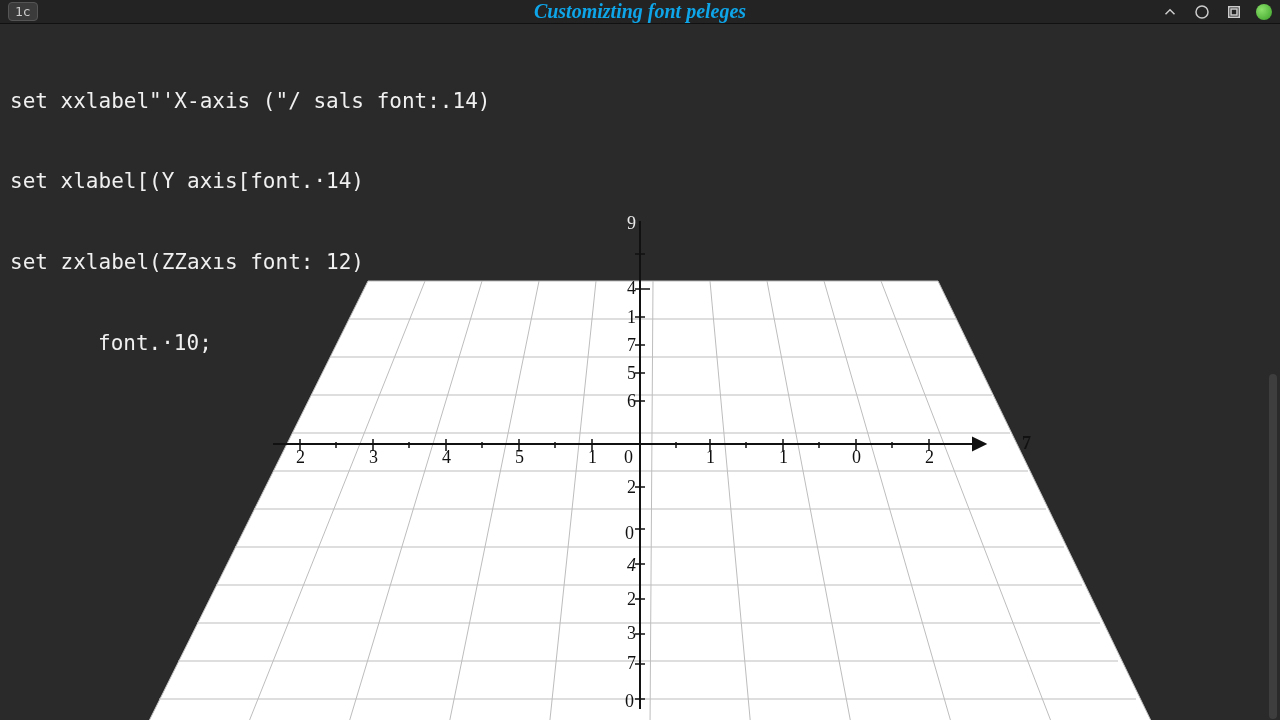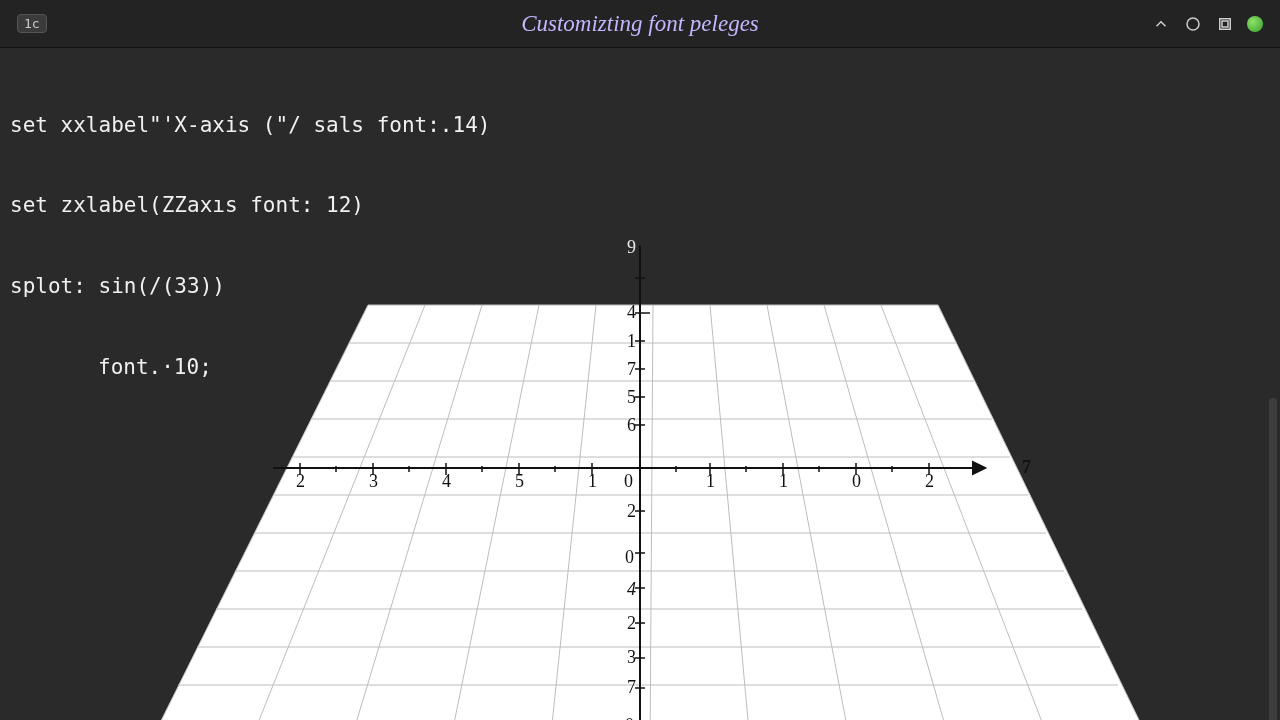--- a/index.html
+++ b/index.html
@@ -1,24 +1,24 @@
 <!DOCTYPE html>
 <html><head>
 <meta charset="utf-8">
 <style>
   * { margin: 0; padding: 0; box-sizing: border-box; }
   html, body { width: 1280px; height: 720px; overflow: hidden; font-family: monospace; }
   body { background: #2a2a2a; color: #e8e8e8; }
 
   .titlebar {
-    height: 48px;
+    height: 24px;
     background: #232323;
     display: flex;
     align-items: center;
-    padding: 0 17px;
+    padding: 0 8px;
     border-bottom: 1px solid #111;
   }
   .titlebar-left {
     display: flex;
     align-items: center;
     gap: 6px;
     width: 200px;
   }
   .titlebar-badge {
     background: #3b3b3b;
@@ -26,23 +26,23 @@
     border-radius: 4px;
     padding: 1px 6px;
     font-size: 13px;
     color: #ccc;
   }
   .titlebar-title {
     flex: 1;
     text-align: center;
     font-family: "Times New Roman", serif;
     font-style: italic;
-    font-size: 23px;
-    font-weight: 400;
-    color: #c4b5fd;
+    font-size: 20px;
+    font-weight: 700;
+    color: #0ea5e9;
   }
   .titlebar-right {
     width: 200px;
     display: flex;
     align-items: center;
     justify-content: flex-end;
     gap: 12px;
   }
   .tb-icon {
     width: 20px; height: 20px;
@@ -119,22 +119,22 @@
         </svg>
     </span>
     <span class="status-dot"></span>
   </div>
 </div>
 
 <div class="content">
 
   <div class="code-block">
     <span class="code-line">set xxlabel"'X-axis ("/ sals font:.14)</span>
+    <span class="code-line">set xlabel[(Y axis[font.·14)</span>
     <span class="code-line">set zxlabel(ZZaxıs font: 12)</span>
-    <span class="code-line">splot: sin(/(33))</span>
     <span class="code-line code-indent">font.·10;</span>
   </div>
 
   <div class="plot-wrap">
     <svg viewBox="0 0 1040 530">
 
       <polygon points="238,82 808,82 1025,530 15,530" fill="#ffffff" stroke="none"></polygon>
 
       <g stroke="#bdbdbd" stroke-width="1">
 

